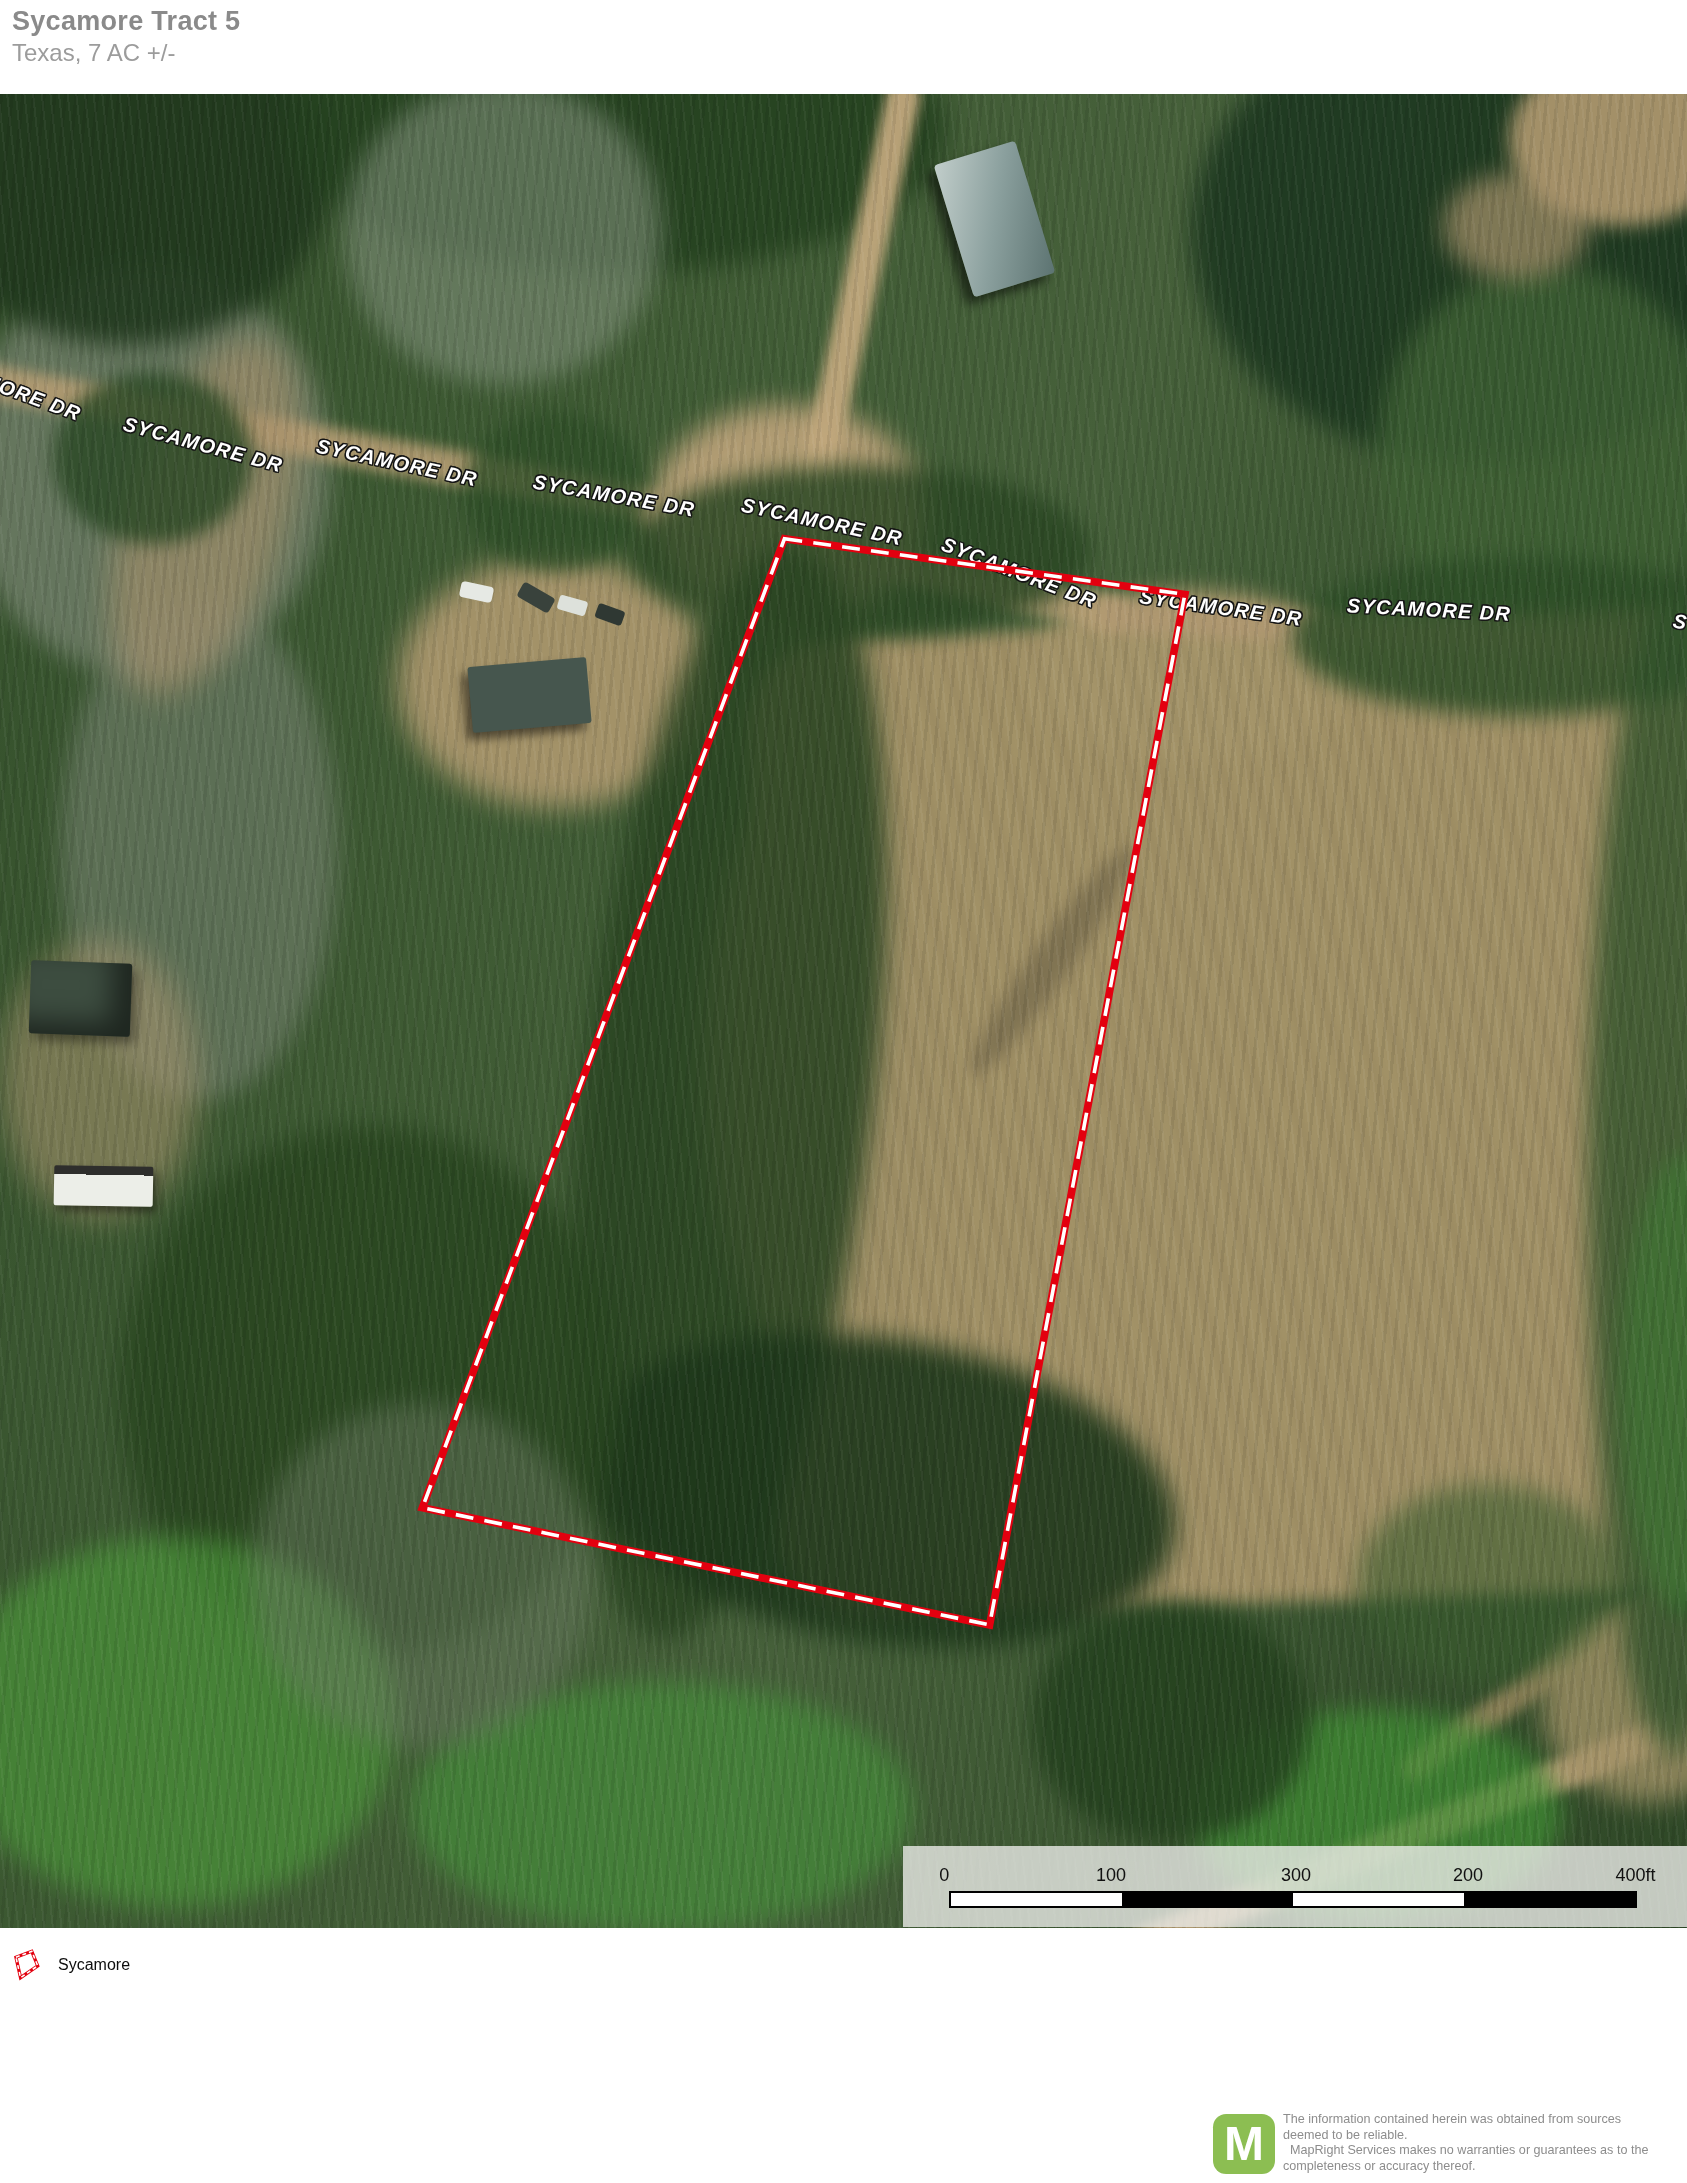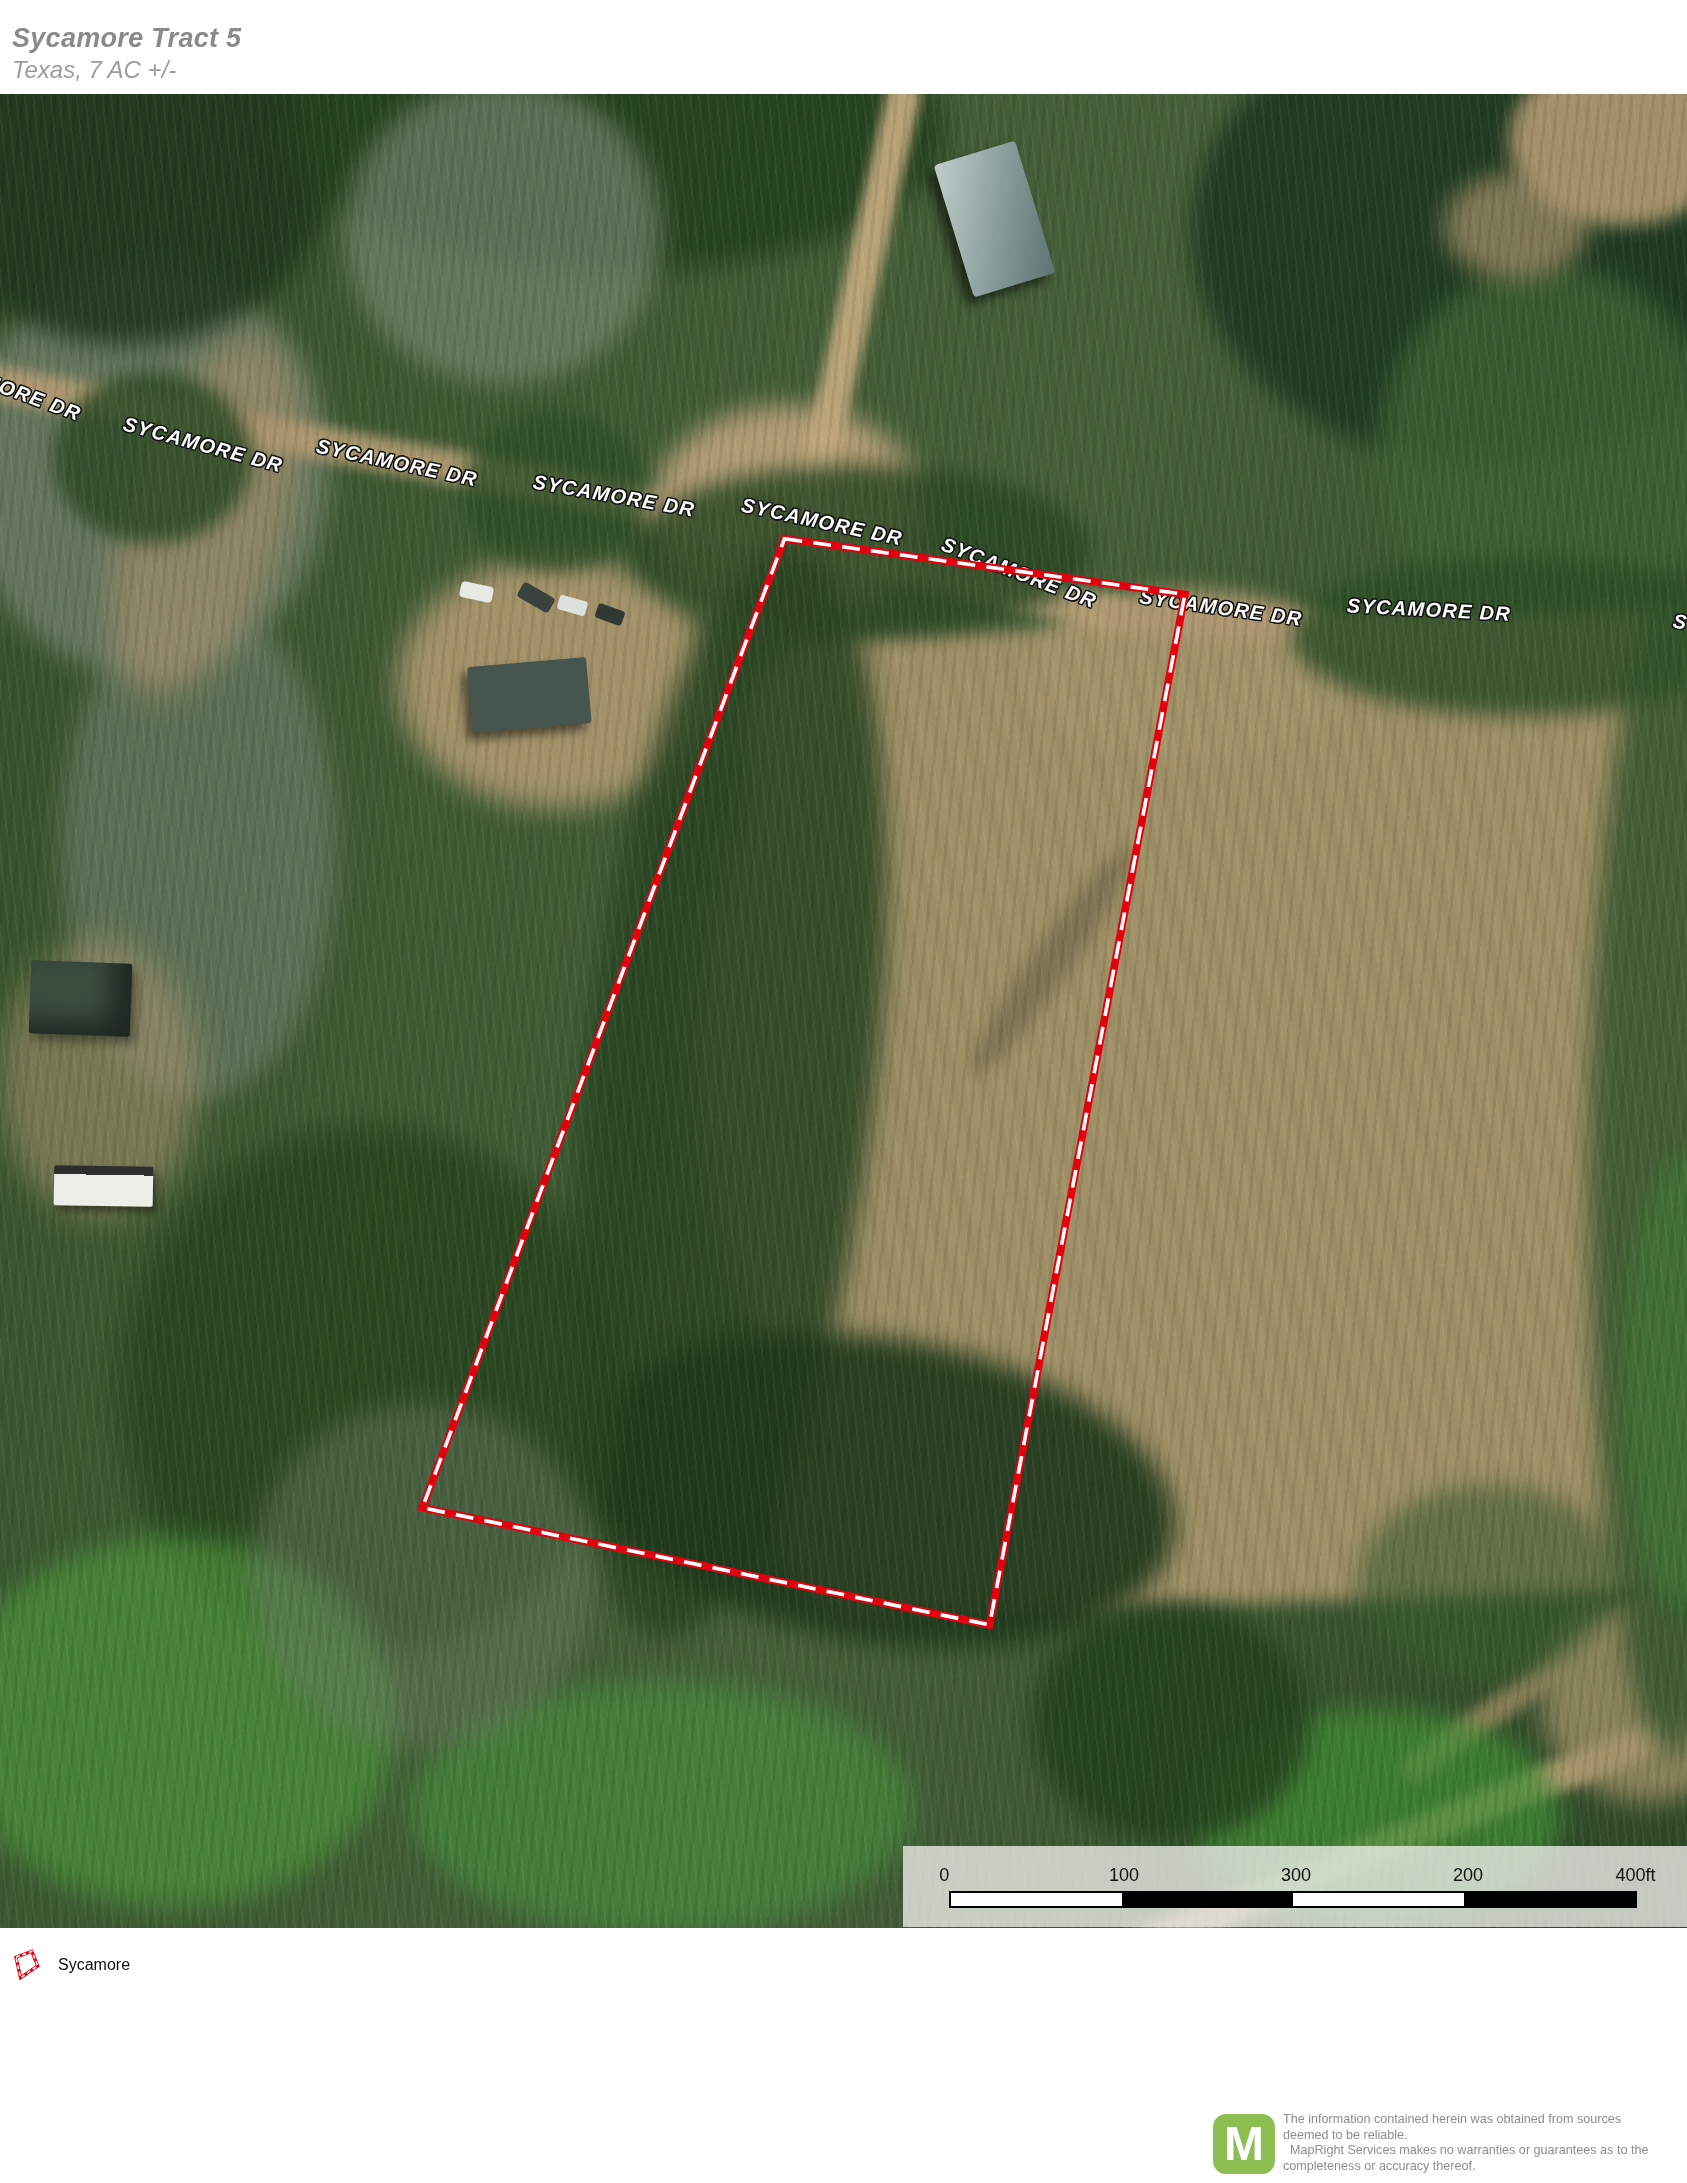--- a/index.html
+++ b/index.html
@@ -1,19 +1,19 @@
 <!DOCTYPE html>
 <html style="font-size:10.6px"><head>
 <meta charset="utf-8">
 <style>
   html,body{margin:0;padding:0;background:#ffffff;}
   .page{position:relative;width:1688px;height:2183px;background:#ffffff;overflow:hidden;
         font-family:"Liberation Sans", sans-serif;}
   
-  .hdr{position:absolute;left:12px;top:23px;font-style:italic;}
+  .hdr{position:absolute;left:12px;top:6px;}
   .hdr h1{margin:0;font-size:27px;line-height:30px;font-weight:bold;color:#8a8a8a;letter-spacing:0.3px;}
   .hdr .sub{margin:4px 0 0 0;font-size:24px;line-height:26.5px;font-weight:400;color:#9c9c9c;}
   
   .map{position:absolute;left:0;top:94px;width:1688px;height:1834px;overflow:hidden;
        background:linear-gradient(105deg,#35512c 0%,#3e5a33 30%,#46603a 55%,#3a5530 75%,#2f4827 100%);}
   .b{position:absolute;border-radius:50%;filter:blur(12px);}
   .tex{position:absolute;left:0;top:0;width:1688px;height:1834px;pointer-events:none;}
   .tex1{background:repeating-linear-gradient(96deg,rgba(0,0,0,.16) 0 3.3px,transparent 3.3px 10.6px);opacity:.45;}
   .tex2{background:repeating-linear-gradient(84deg,rgba(255,255,255,.08) 0 2px,transparent 2px 8.6px);opacity:.6;}
   .bld{position:absolute;}
@@ -118,21 +118,21 @@
     <div class="rlabel" style="left:1429px;top:516px;transform:translate(-50%,-50%) rotate(3deg);">SYCAMORE DR</div>
     <div class="rlabel" style="left:1754px;top:541px;transform:translate(-50%,-50%) rotate(10deg);">SYCAMORE DR</div>
 
     <svg class="boundary-svg" width="1688" height="1834" viewBox="0 0 2550 2771">
       <path d="M1185,672 L1790,756 L1495,2313 L638,2136 Z" fill="none" stroke="#e3000f" stroke-width="11.5" stroke-linejoin="miter"></path>
       <path d="M1185,672 L1790,756 L1495,2313 L638,2136 Z" fill="none" stroke="#ffffff" stroke-width="5.5" stroke-dasharray="27 17"></path>
     </svg>
 
     <div class="scalebar">
       <div class="tick" style="left:11.3px;">0</div>
-      <div class="tick" style="left:191px;text-align:center;">100</div>
+      <div class="tick" style="left:178px;text-align:center;">100</div>
       <div class="tick" style="left:363px;">300</div>
       <div class="tick" style="left:535px;">200</div>
       <div class="tick" style="left:696px;width:73px;">400ft</div>
       <div class="bar">
         <div style="width:25%;background:#ffffff;"></div>
         <div style="width:25%;background:#000000;"></div>
         <div style="width:25%;background:#ffffff;"></div>
         <div style="width:25%;background:#000000;"></div>
       </div>
     </div>

